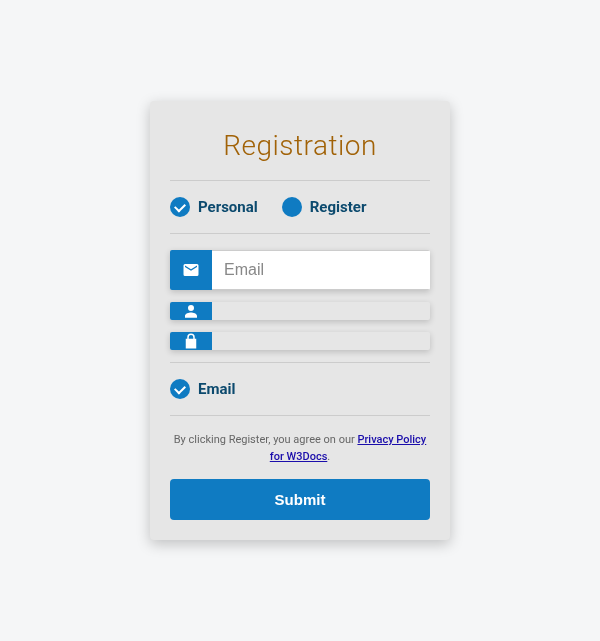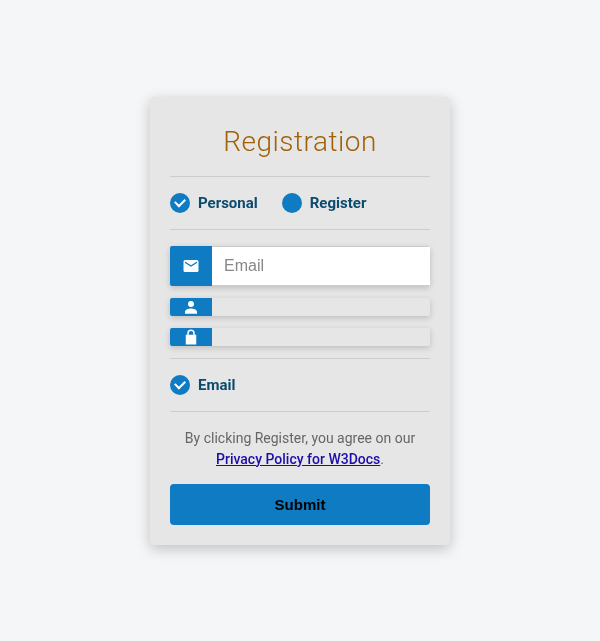--- a/index.html
+++ b/index.html
@@ -91,35 +91,35 @@
     border-left: none;
     padding: 10px 12px;
     font-size: 16px;
     color: #666;
     outline: none;
     background: #fff;
   }
   .input-field::placeholder { color: #888; }
   .inputs-block { margin-bottom: 12px; }
   .terms {
-    font-size: 14px;
+    font-size: 11px;
     color: #666;
     text-align: center;
     line-height: 1.5;
     margin-bottom: 14px;
   }
   .terms a {
     color: #1a0dab;
     text-decoration: underline;
     font-weight: 500;
   }
   .submit-btn {
     width: 100%;
     background: #0f7bc2;
-    color: #000000;
+    color: #ffffff;
     border: none;
     padding: 12px 0;
     font-size: 15px;
     font-weight: 700;
     border-radius: 4px;
     cursor: pointer;
   }
 </style>
 </head>
 <body>

